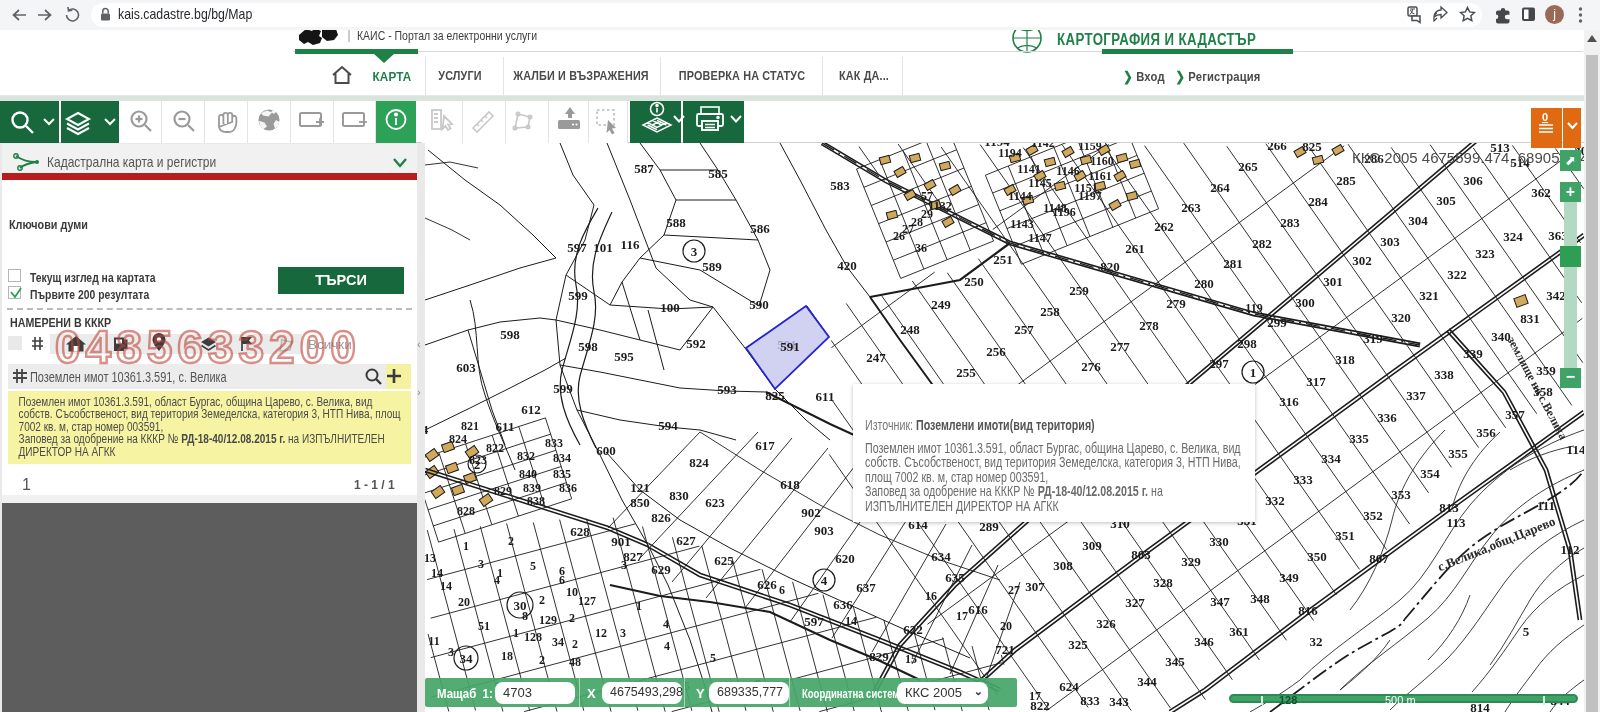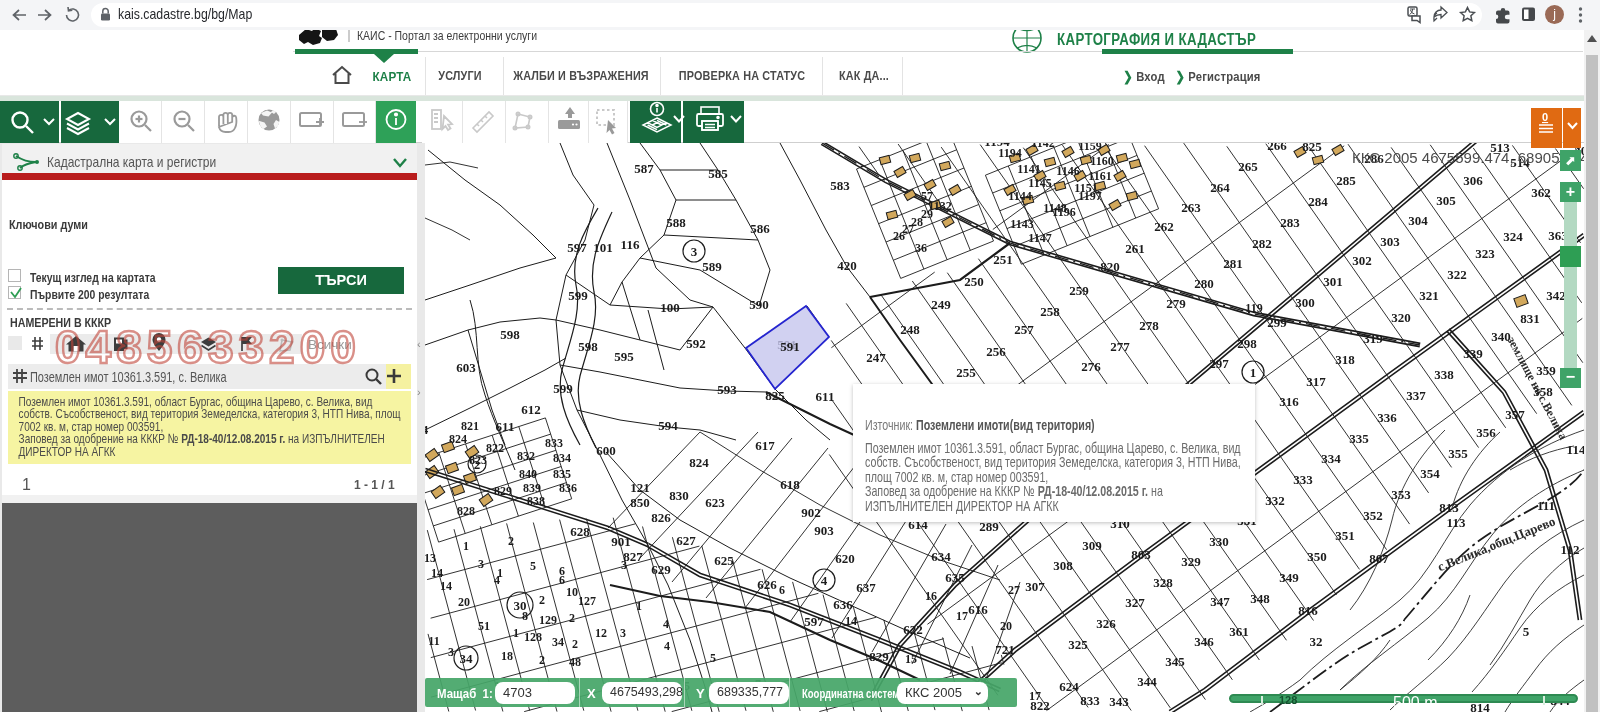--- a/index.html
+++ b/index.html
@@ -773,21 +773,21 @@
  <div class="binp" style="left:177px;width:80px;font-size:12.5px">4675493,298</div>
  <div class="blbl" style="left:271px">Y</div>
  <div class="binp" style="left:284px;width:80px;font-size:12.5px">689335,777</div>
  <div class="blbl" style="left:377px;transform:scaleX(.73);transform-origin:left;white-space:nowrap">Координатна система</div>
  <div class="binp" style="left:472px;width:91px">ККС 2005<span style="position:absolute;right:5px;top:3px;color:#333;font-size:11px;font-weight:bold">⌄</span></div>
 </div>
 <div id="scale">
  <div style="position:absolute;left:30px;top:0;width:2px;height:9px;background:#d8eede"></div>
  <div style="position:absolute;left:312px;top:0;width:2px;height:9px;background:#d8eede"></div>
  <div style="position:absolute;left:48px;top:-2px;font-size:11px;color:#14502e;font-weight:bold">128</div>
- <div style="position:absolute;left:162px;top:-2px;font-size:16px;color:#fff">500 m</div>
+ <div style="position:absolute;left:154px;top:-2px;font-size:11px;color:#fff">500 m</div>
 </div>
 <div class="rc" style="top:150px;height:21px;font-size:13px;line-height:21px">⬈</div>
 <div class="rc" style="top:182px;height:20px;font-size:16px;font-weight:bold;line-height:19px">+</div>
 <div id="rtrack"></div>
 <div id="rthumb"></div>
 <div class="rc" style="top:368px;height:20px;font-size:16px;font-weight:bold;line-height:18px">−</div>
 <div id="scroll">
     <div style="position:absolute;left:3px;top:5px;width:0;height:0;border-left:5px solid transparent;border-right:5px solid transparent;border-bottom:7px solid #505050"></div>
     <div id="sthumb"></div>
   </div>

